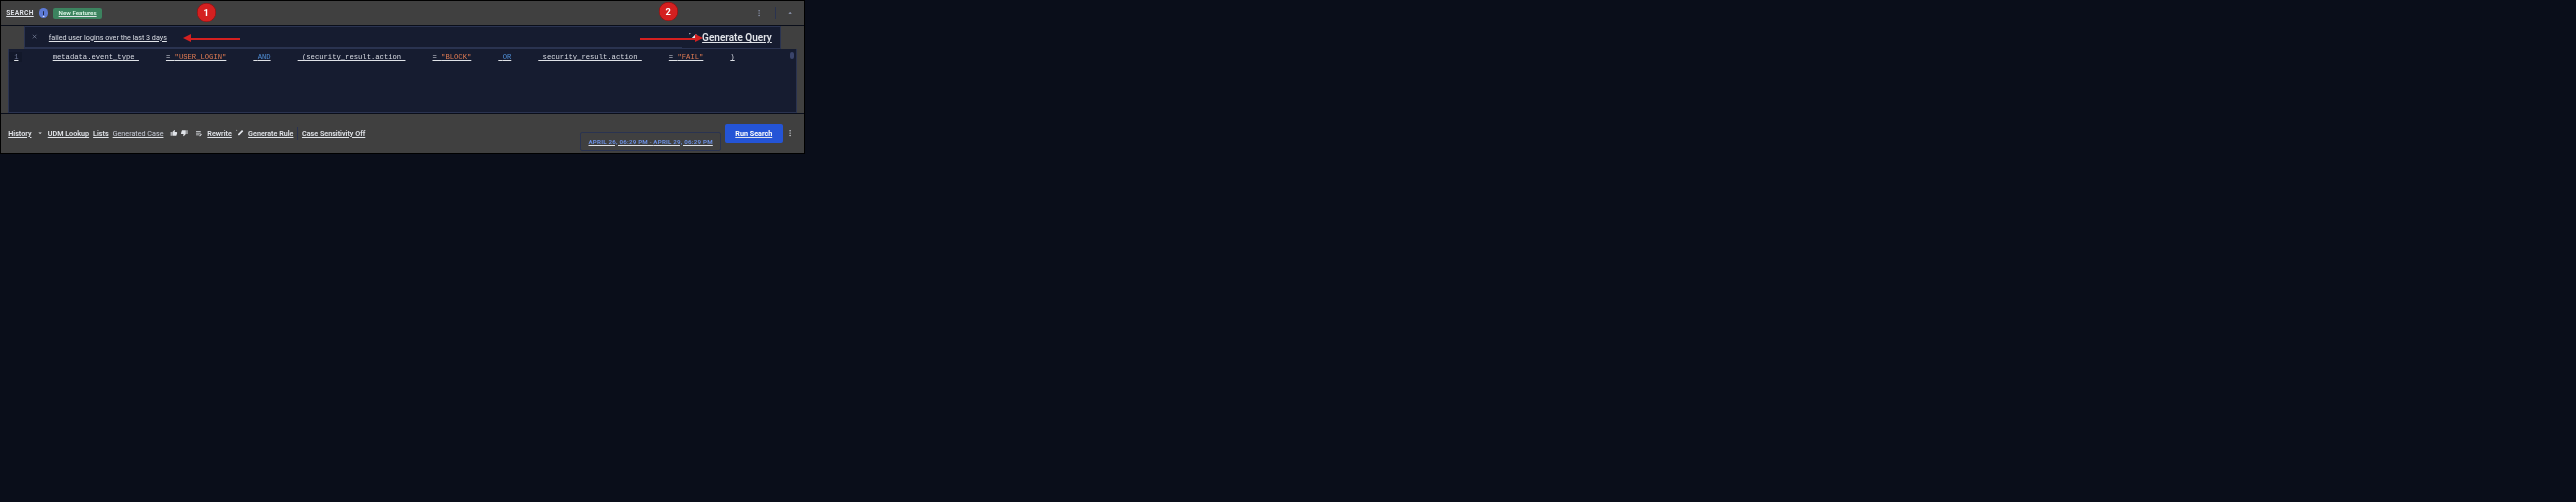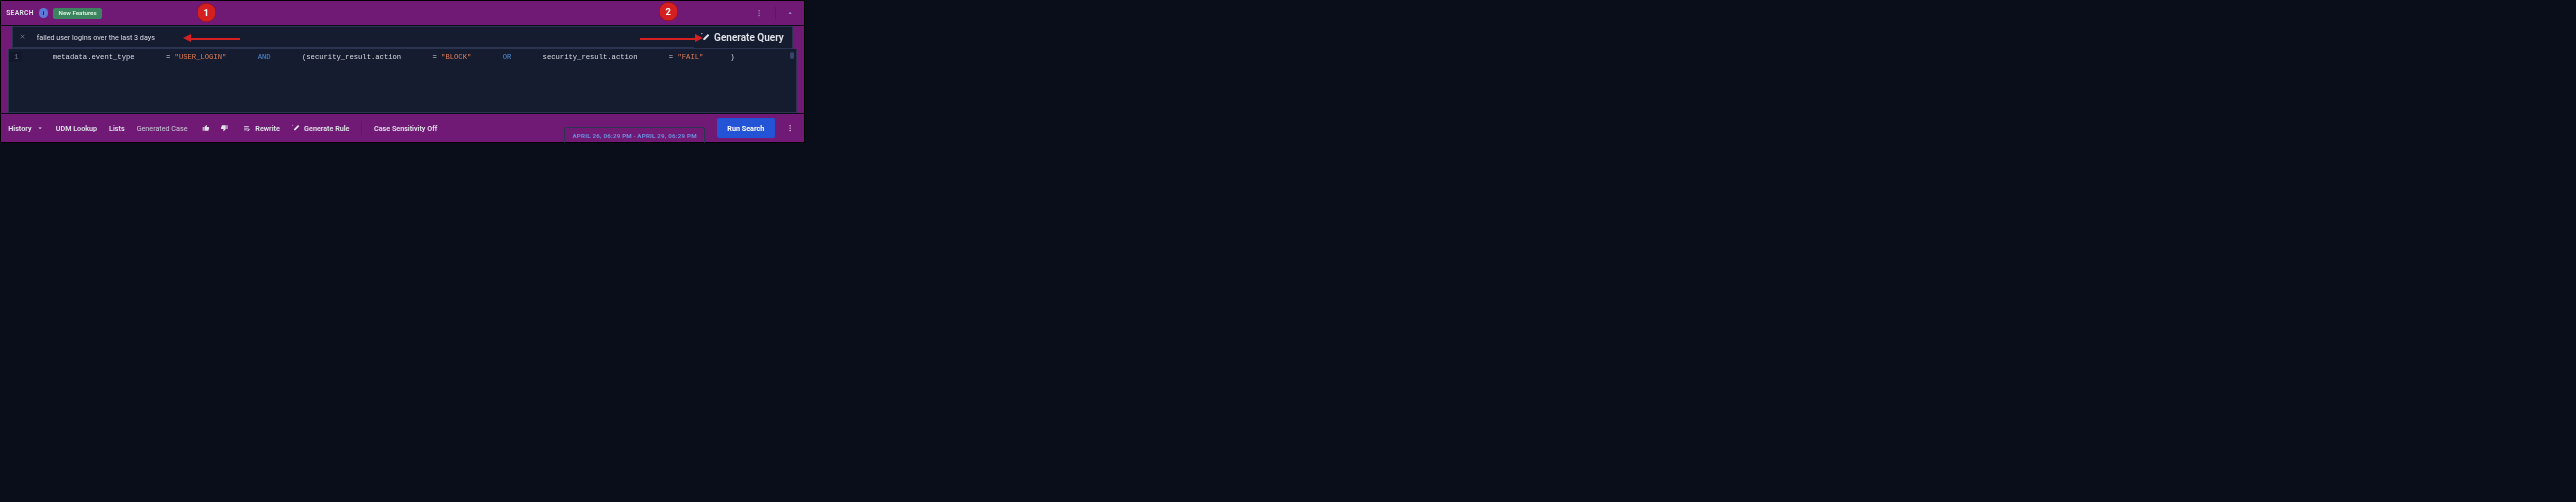--- a/index.html
+++ b/index.html
@@ -5,22 +5,23 @@
   * { box-sizing: border-box; }
   html, body {
     margin: 0; padding: 0;
     background: #0a0e1a;
     font-family: "Segoe UI", Roboto, "Helvetica Neue", Arial, sans-serif;
     color: #e0e3e8;
     font-size: 7.2px;
   }
   .app {
     width: 805px;
-    background: #701a75;
+    background: #404040;
     border: 0.5px solid #000;
+    text-decoration: underline;
   }
   
   .header {
     display: flex;
     align-items: center;
     height: 25px;
     padding: 0 5.2px;
     gap: 5.2px;
     border-bottom: 0.5px solid #0a0e1a;
     position: relative;
@@ -57,21 +58,21 @@
   .kebab-btn svg, .chevron-btn svg { width: 8.2px; height: 8.2px; fill: currentColor; }
   .vdiv {
     width: 0.5px; height: 12.4px;
     background: #2a3350;
     margin: 0 2.1px;
   }
   
   .nl-row {
     display: flex;
     align-items: flex-end;
-    margin: 0 11px;
+    margin: 0 23px;
     height: 23px;
     border: 0.5px solid #2a3350;
     border-bottom: 0.5px solid #2a3350;
     background: #161c30;
   }
   .nl-left {
     flex: 1 1 auto;
     display: flex;
     align-items: center;
     gap: 9.3px;
@@ -141,23 +142,23 @@
     right: 1.5px;
     width: 4.1px;
     height: 7.2px;
     background: #3a446a;
     border-radius: 2.1px;
   }
   
   .toolbar {
     display: flex;
     align-items: center;
-    height: 29px;
+    height: 40px;
     padding: 0 7.2px;
-    gap: 12px;
+    gap: 4px;
     border-top: 0.5px solid #0a0e1a;
   }
   .tb-item {
     display: flex;
     align-items: center;
     gap: 4.1px;
     font-size: 7.2px;
     font-weight: 600;
     color: #e0e3e8;
     cursor: pointer;

